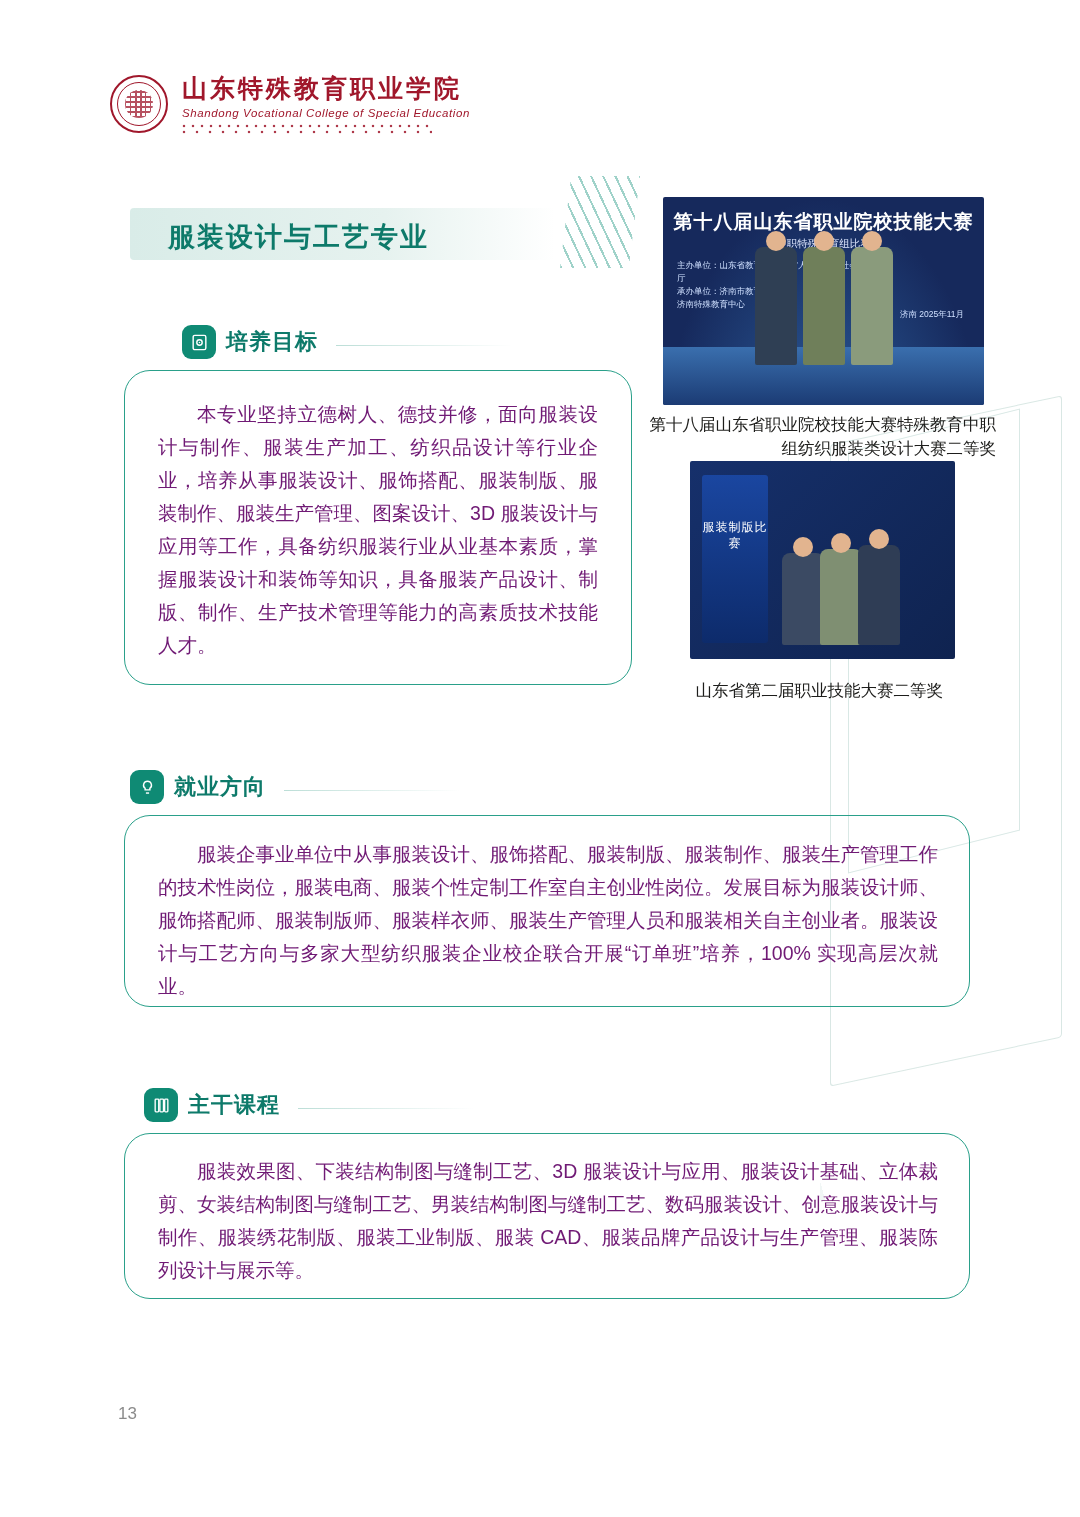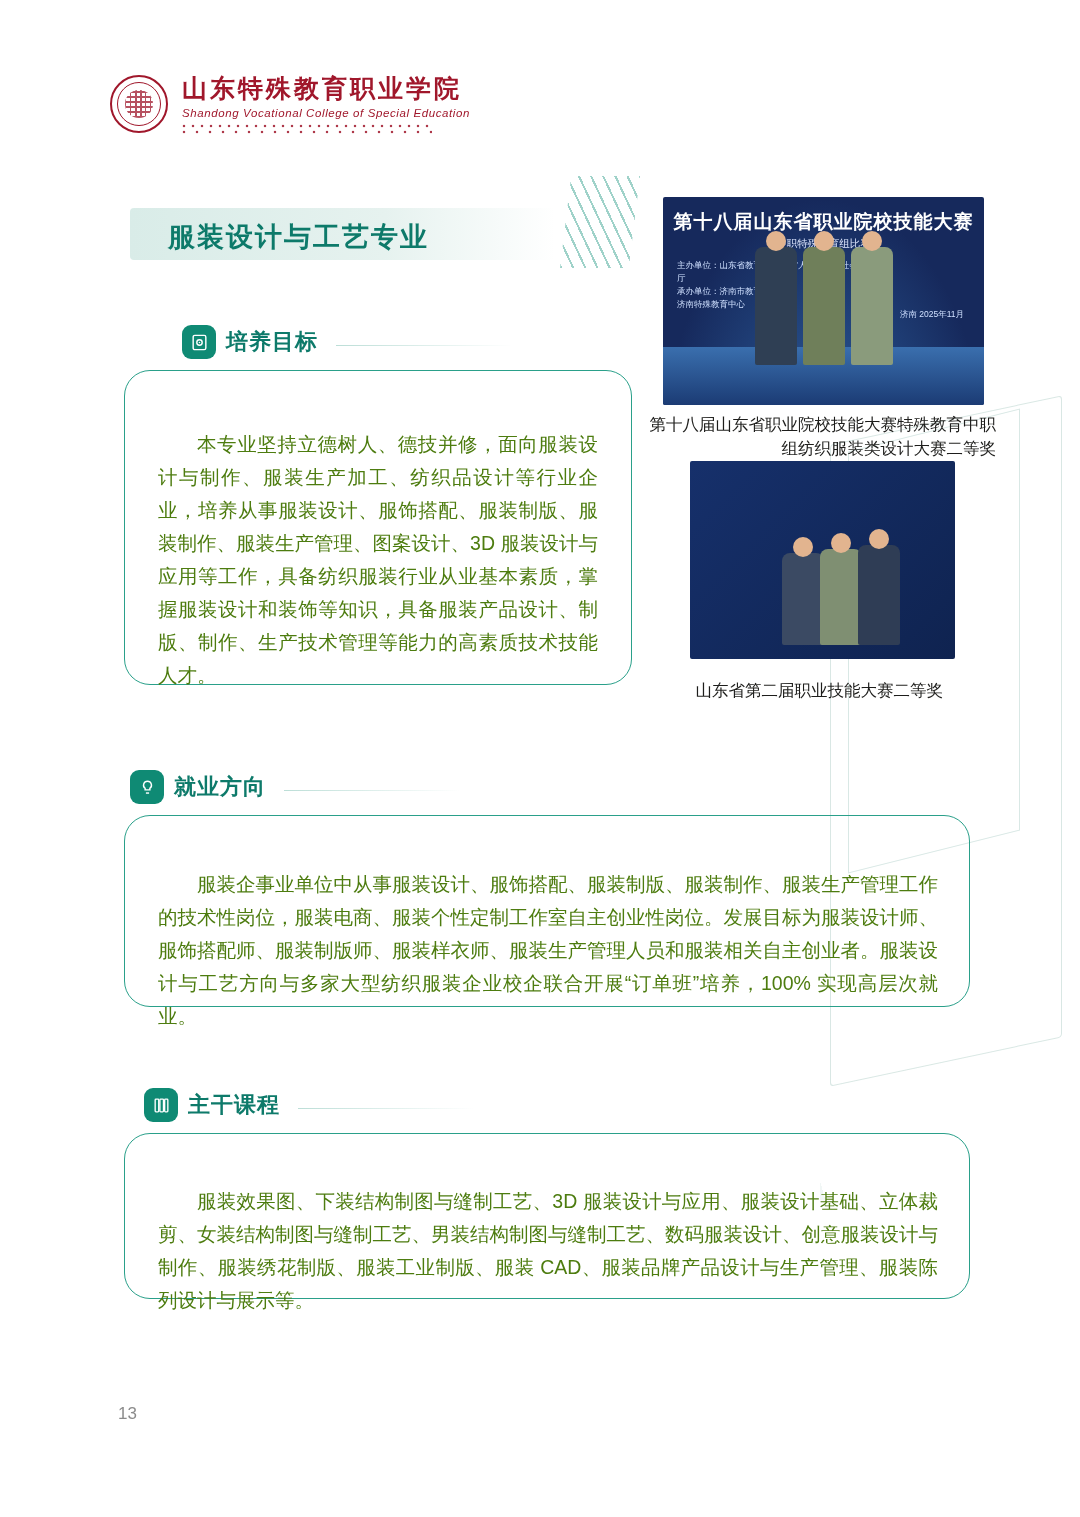--- a/index.html
+++ b/index.html
@@ -99,21 +99,21 @@
   .sect-rule{
     flex:1 1 auto; height:1px;
     background:linear-gradient(90deg,#bcded7,rgba(188,222,215,0));
     margin-left:8px; margin-top:6px;
   }
   .card{
     border:1.4px solid #2aa08a; border-radius:26px;
     box-sizing:border-box;
   }
   .body-text{
-    font-size:19.5px; line-height:33px; color:#4d7c0f; text-align:justify;margin-top:30px;
+    font-size:19.5px; line-height:33px; color:#701a75; text-align:justify;
   }
   .indent{ text-indent:2em; }
 
   
   #goal-head{ position:absolute; left:142px; top:325px; width:330px;margin-left:40px; }
   #goal-card{ position:absolute; left:124px; top:370px; width:508px; height:315px; }
   #goal-body{ position:absolute; left:158px; top:398px; width:440px; }
 
   
   .photo{ position:absolute; border-radius:2px; overflow:hidden; }
@@ -221,20 +221,21 @@
   <div class="person" style="left:140px;background:#6f7f5a">
       <div class="head"></div>
     </div>
   <div class="person" style="left:188px;background:#8a9b7c">
       <div class="head"></div>
     </div>
 </div>
 <div class="cap" id="cap1">第十八届山东省职业院校技能大赛特殊教育中职组纺织服装类设计大赛二等奖</div>
 
 <div class="photo" id="photo2">
+  <div class="poster" style="left:12px">服装制版比赛</div>
   <div class="person" style="left:92px;bottom:14px;height:92px;background:#3b4a63">
       <div class="head"></div>
     </div>
   <div class="person" style="left:130px;bottom:14px;height:96px;background:#7f8f72">
       <div class="head"></div>
     </div>
   <div class="person" style="left:168px;bottom:14px;height:100px;background:#2f3d55">
       <div class="head"></div>
     </div>
 </div>

